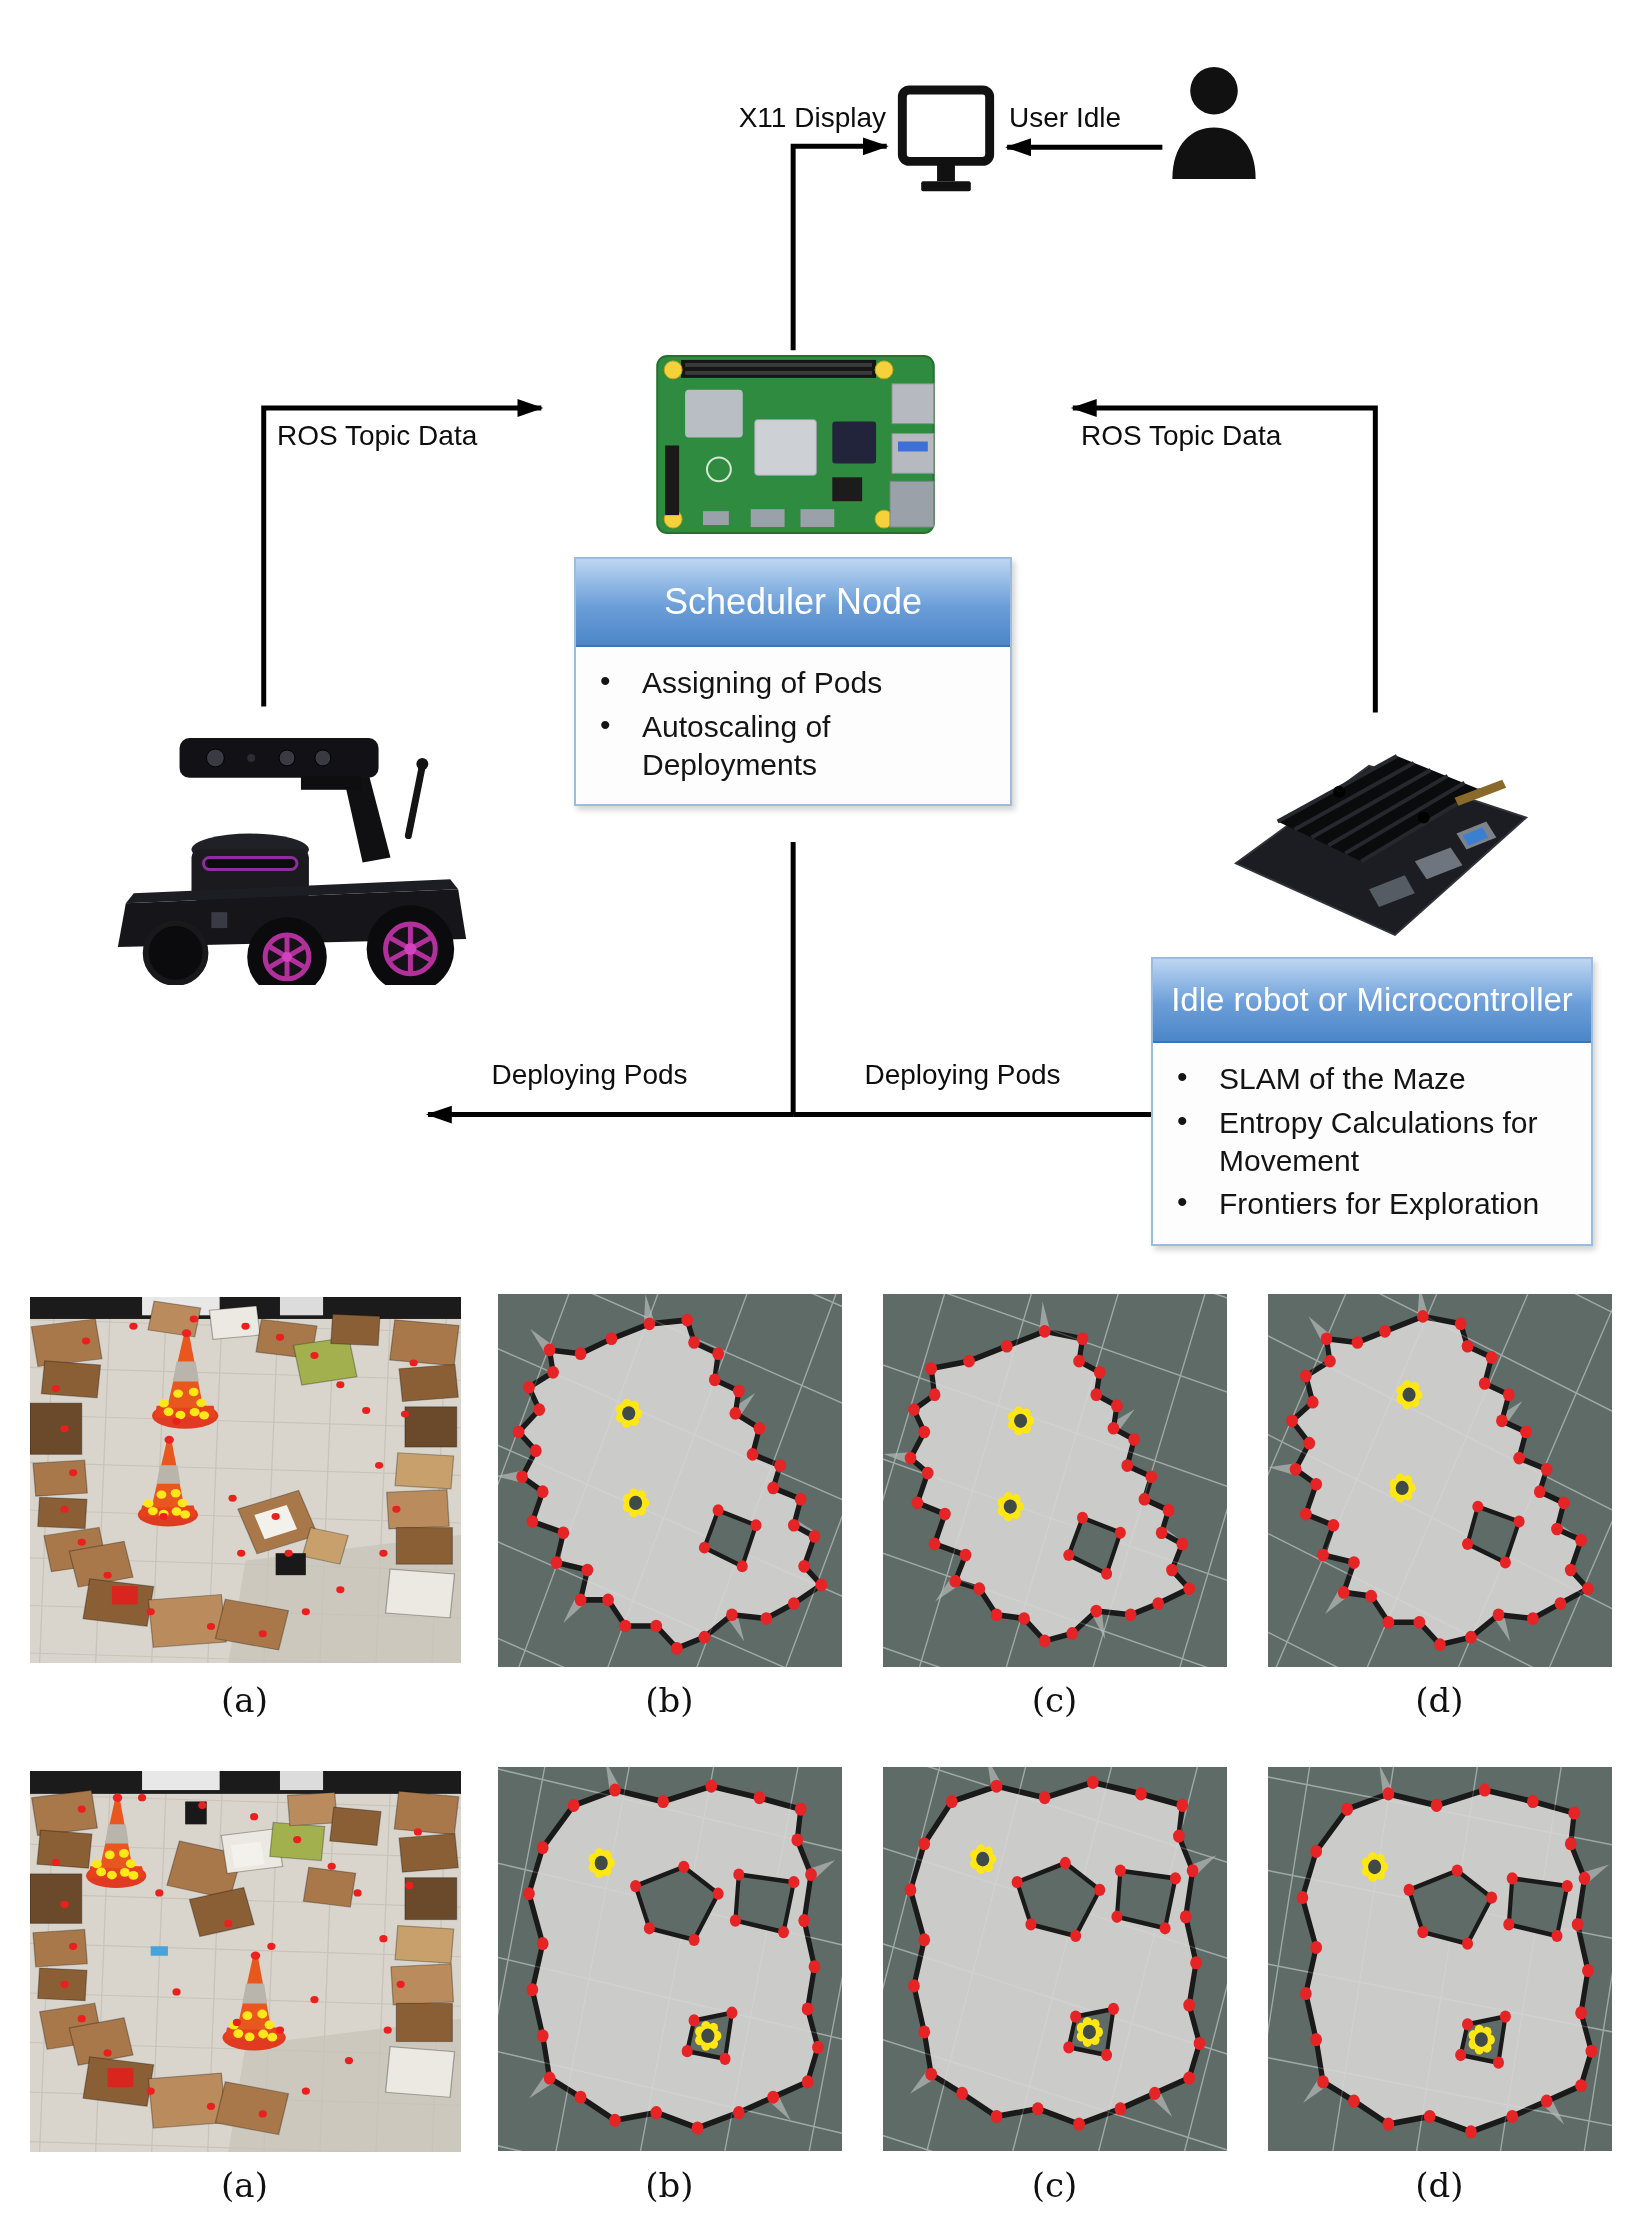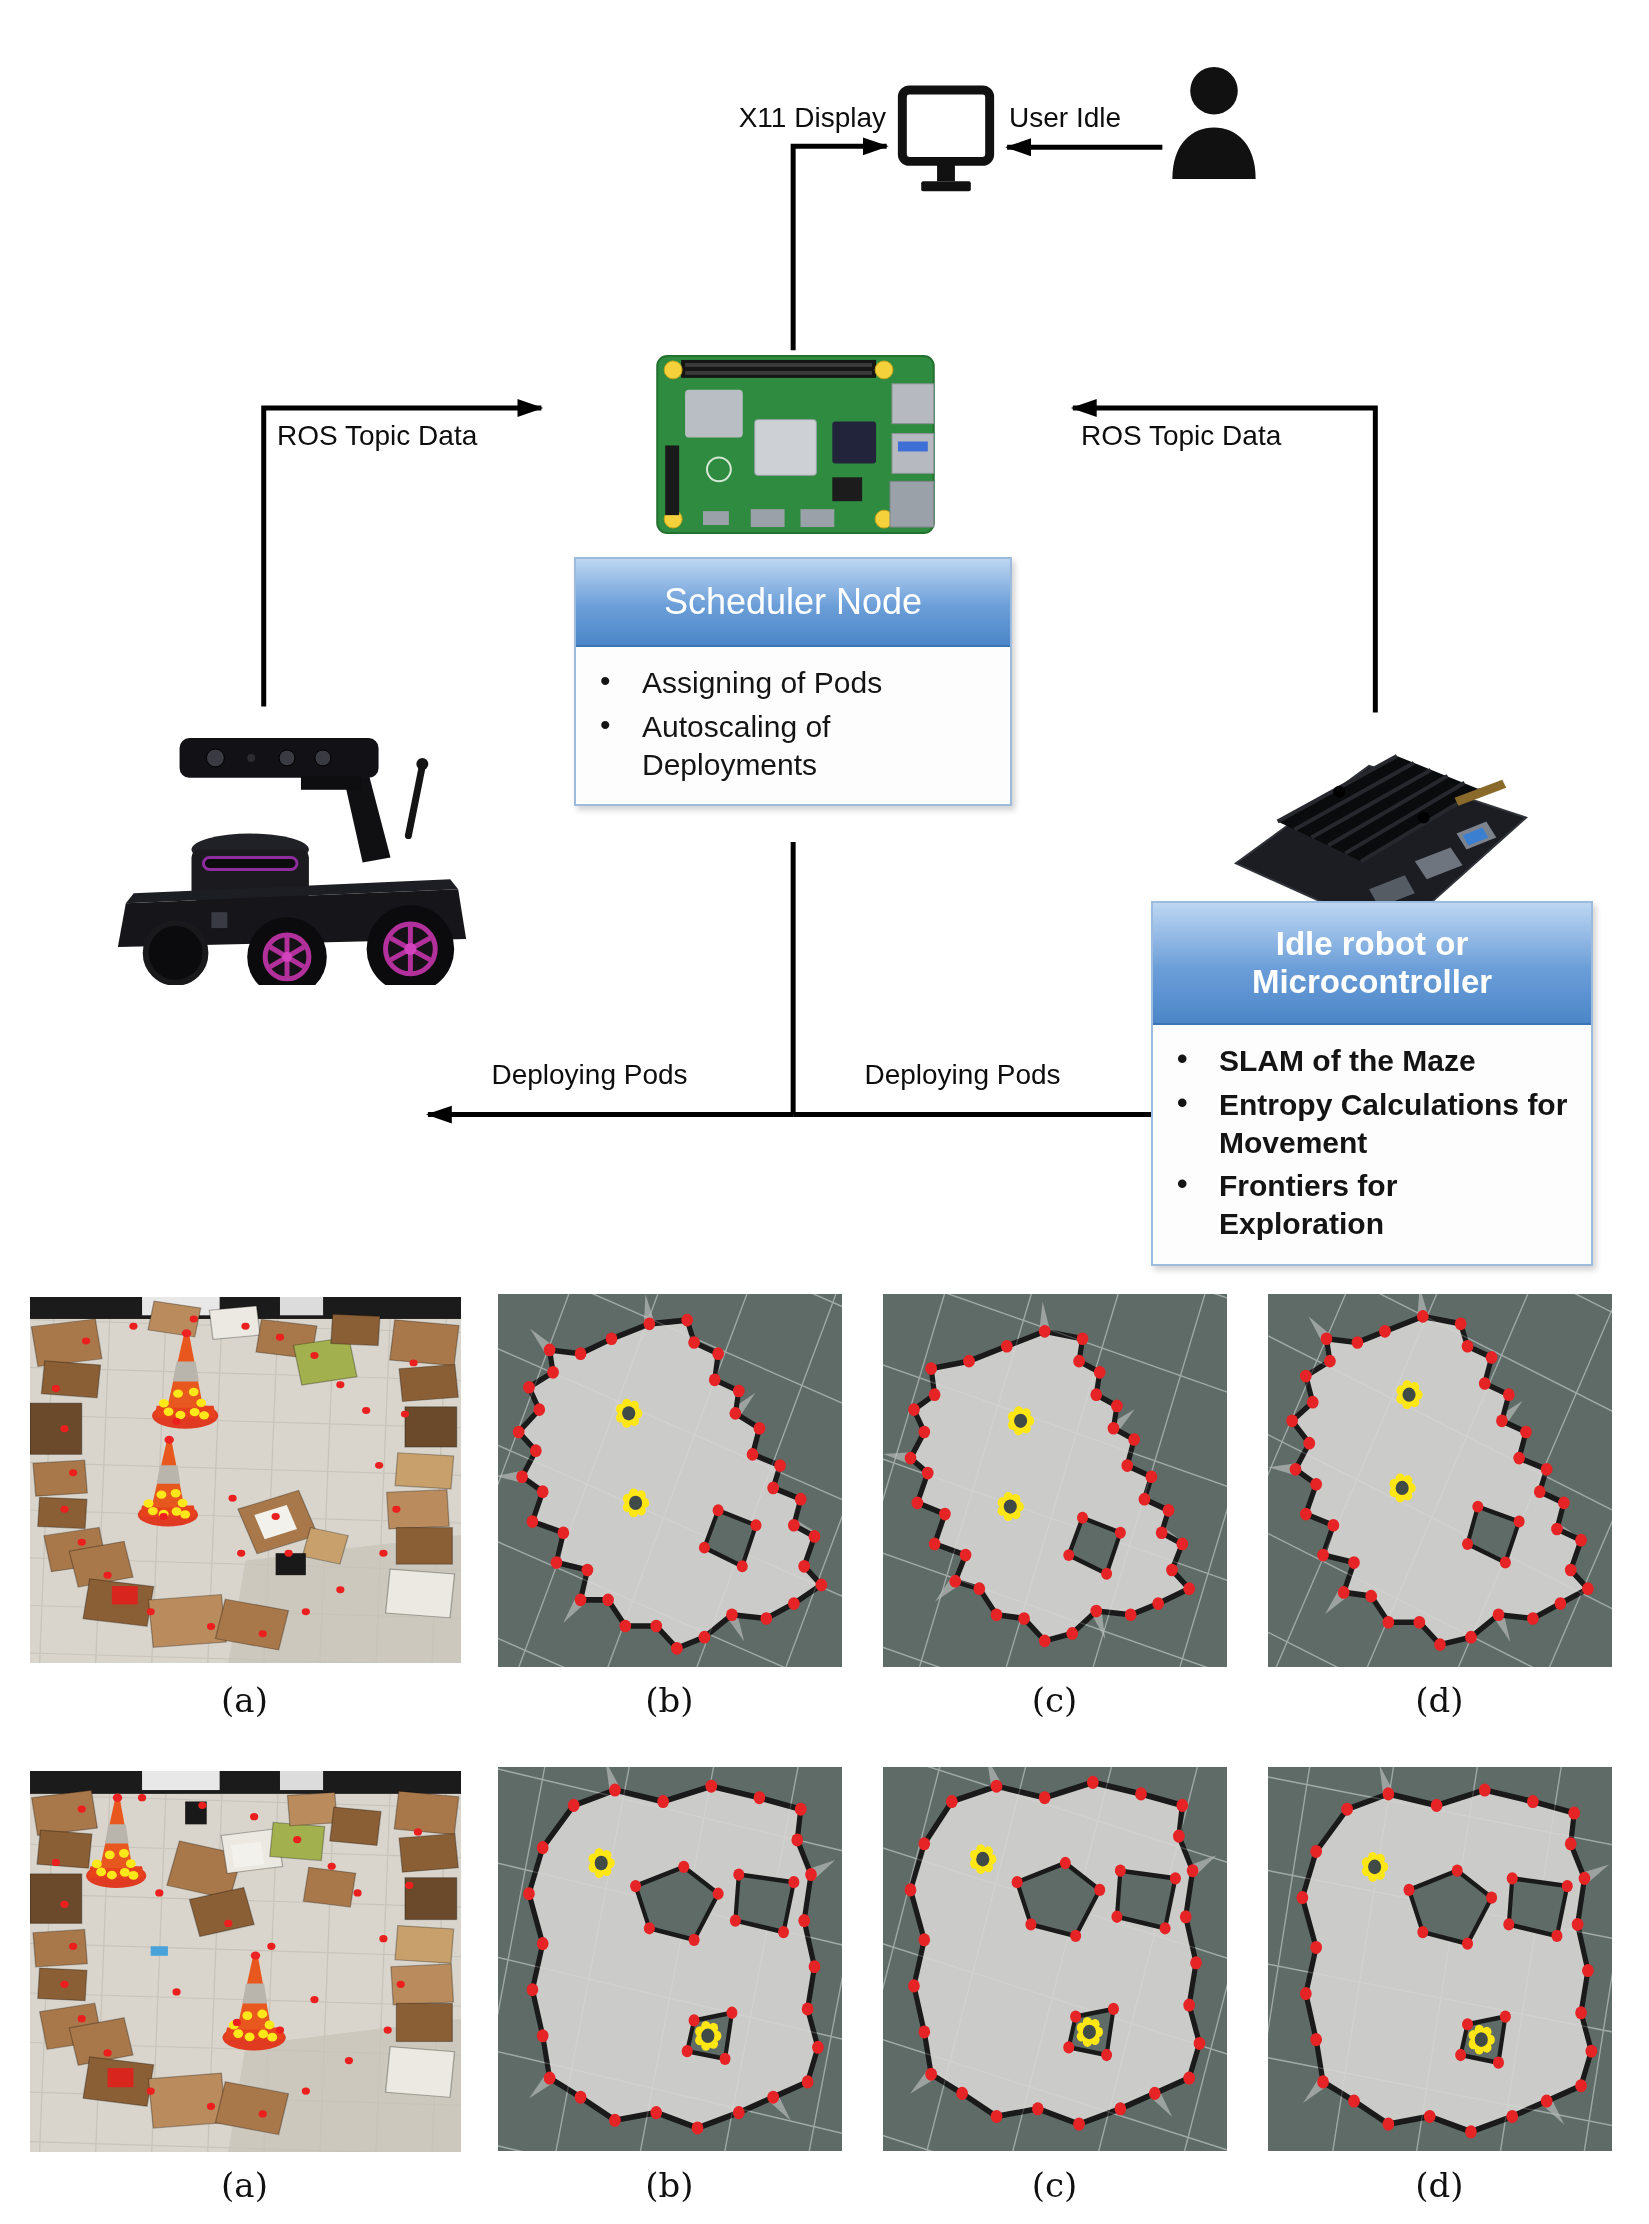--- a/index.html
+++ b/index.html
@@ -149,21 +149,21 @@
     <circle cx="120" cy="78" r="6" fill="#000"></circle>
     <circle cx="205" cy="104" r="6" fill="#000"></circle>
     <polygon points="196,148 232,134 244,152 208,166" fill="#6f757e"></polygon>
     <polygon points="238,120 268,108 278,124 248,136" fill="#7d838c"></polygon>
     <polygon points="244,122 264,114 270,124 250,132" fill="#3a7fd0"></polygon>
     <polygon points="150,176 186,162 196,180 160,194" fill="#565c64"></polygon>
     <polygon points="236,84 284,66 288,74 240,92" fill="#8a6a2a"></polygon>
   </svg>
 
 
-  <div class="infobox" style="left:1151px;top:901px;width:438px;font-weight:bold;">
+  <div class="infobox" style="left:1151px;top:957px;width:438px;">
     <div class="hd" style="font-size:33px;">Idle robot or Microcontroller</div>
     <ul>
         <li>SLAM of the Maze</li>
         <li>Entropy Calculations for Movement</li>
         <li>Frontiers for Exploration</li>
       </ul>
   </div>
 
   <div class="shot" style="left:30px;top:1297px;width:431px;height:366px;">
       <svg viewBox="0 0 100 100" preserveAspectRatio="none">

